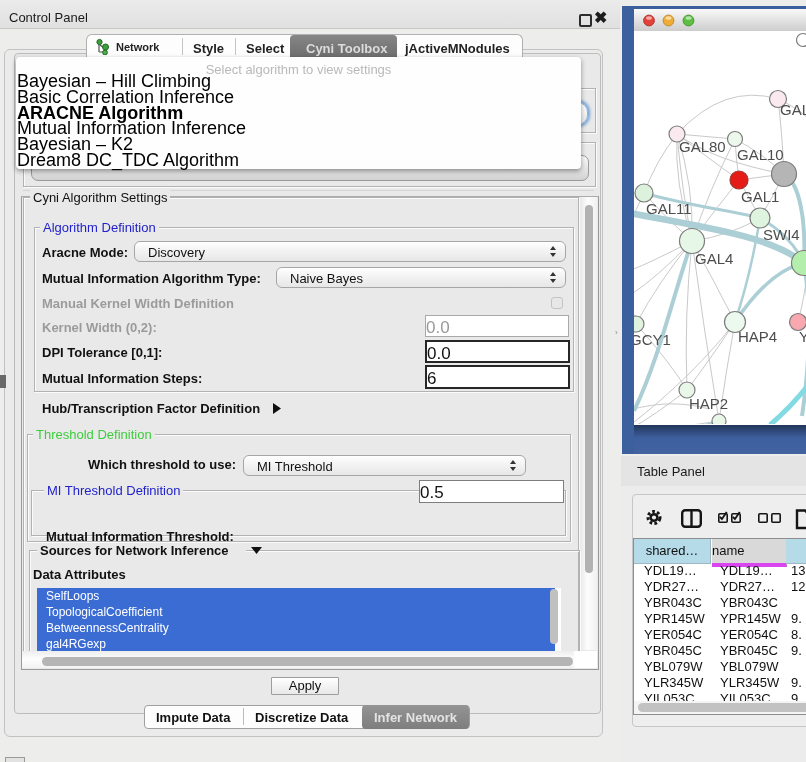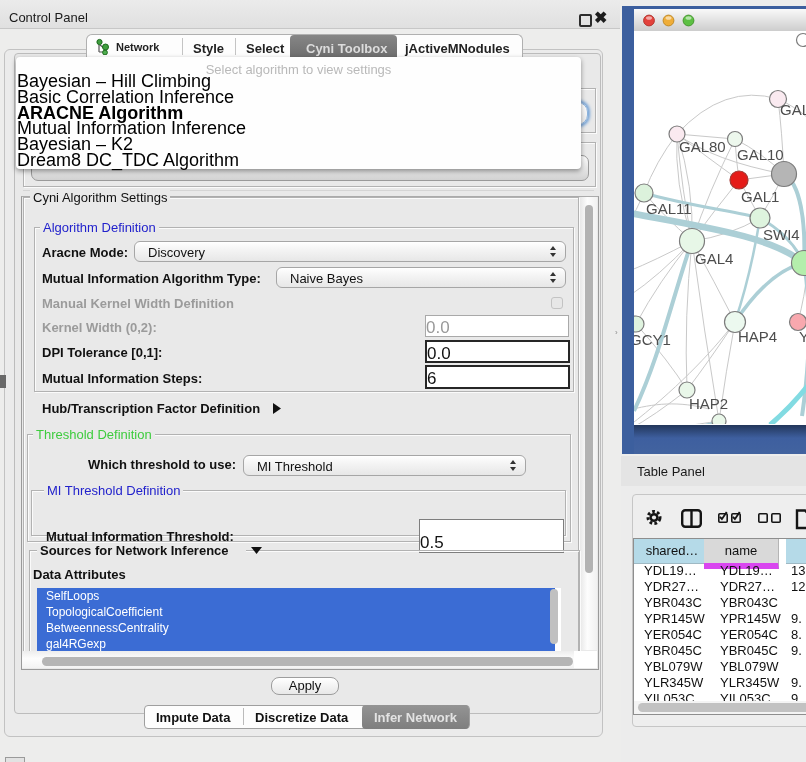--- a/index.html
+++ b/index.html
@@ -88,40 +88,40 @@
 </div>
 <div class="lbl b" style="left:88px;top:457px">Which threshold to use:</div>
 <div class="combo" style="left:243px;top:455px;width:281px;height:19px">
     <span style="position:absolute;left:13px;top:3px">MI Threshold</span>
     <span class="ar"></span>
   </div>
 <div class="abs etch" style="left:31px;top:490px;width:533px;height:44px">
   <div class="gtitle" style="left:12px;color:#2222cc">MI Threshold Definition</div>
 </div>
 <div class="lbl b" style="left:46px;top:529px">Mutual Information Threshold:</div>
-<div class="fld" style="left:419px;top:519px;width:139px;height:19px;border:1.5px solid #7e7e7e;padding:13px 4px 0 0">0.5</div>
+<div class="fld" style="left:419px;top:480px;width:139px;height:19px;border:1.5px solid #7e7e7e;padding:2px 4px 0 0">0.5</div>
 
 <div class="abs etch" style="left:29px;top:550px;width:549px;height:104px;border-bottom:none">
   <div class="gtitle b" style="left:7px;color:#111">Sources for Network Inference&nbsp;&nbsp;&nbsp;&nbsp;</div>
 </div>
 <svg class="abs" style="left:251px;top:546px" width="12" height="9">
     <path d="M0 1 L11 1 L5.5 8 Z" fill="#111"></path>
   </svg>
 <div class="lbl b" style="left:33px;top:567px">Data Attributes</div>
 <div class="abs" style="left:37px;top:588px;width:524px;height:67px;background:#fff"></div>
 <div class="abs" style="left:37px;top:588px;width:509px;height:67px;background:#3b6cd4;color:#fff;font-size:12px;line-height:16px;padding-left:9px;overflow:hidden">SelfLoops<br>TopologicalCoefficient<br>BetweennessCentrality<br>gal4RGexp</div>
 <div class="abs" style="left:550px;top:589px;width:8px;height:55px;background:#c0c0c0;border-radius:4px"></div>
 
 <div class="abs" style="left:581px;top:197px;width:16px;height:453px;background:linear-gradient(90deg,#eaeaea,#fdfdfd 40%,#f1f1f1)"></div>
 <div class="abs" style="left:585px;top:205px;width:8px;height:368px;background:#b2b2b2;border-radius:4px"></div>
 <div class="abs" style="left:22px;top:651px;width:575px;height:17px;background:linear-gradient(#ededed,#fdfdfd 45%,#f3f3f3)"></div>
 <div class="abs" style="left:574px;top:651px;width:23px;height:17px;background:#fff"></div>
 <div class="abs" style="left:42px;top:657px;width:531px;height:9px;background:#b5b5b5;border-radius:4.5px"></div>
 
-<div class="abs" style="left:271px;top:677px;width:66px;height:16px;background:linear-gradient(#ffffff,#e8e8e8);border:1px solid #9d9d9d;border-radius:8px;text-align:center;line-height:16px;font-size:13px;color:#111">Apply</div>
+<div class="abs" style="left:271px;top:677px;width:66px;height:16px;background:linear-gradient(#ffffff,#e8e8e8);border:1px solid #9d9d9d;border-radius:1px;text-align:center;line-height:16px;font-size:13px;color:#111">Apply</div>
 
 <div class="abs" style="left:144px;top:705px;width:324px;height:22px;background:#fdfdfd;border:1px solid #9f9f9f;border-radius:4px"></div>
 <div class="abs" style="left:362px;top:705px;width:107px;height:24px;background:linear-gradient(#949494,#7e7e7e);border-radius:4px"></div>
 <div class="abs b" style="left:156px;top:710px;font-size:13px">Impute Data</div>
 <div class="abs" style="left:243px;top:708px;width:1px;height:17px;background:#bbb"></div>
 <div class="abs b" style="left:255px;top:710px;font-size:13px">Discretize Data</div>
 <div class="abs b" style="left:374px;top:710px;font-size:13px;color:#e3e3e3">Infer Network</div>
 
 <div class="abs" style="left:16px;top:57px;width:565px;height:112px;background:#fefefe;border-radius:4px;box-shadow:0 2px 5px rgba(0,0,0,.4)"></div>
 <div class="abs" style="left:16px;top:62px;width:565px;text-align:center;color:#b9b9b9;font-size:13px">Select algorithm to view settings</div>
@@ -256,20 +256,20 @@
     <path d="M74.2 8.5 L77 11.6 L82.5 3.6 L80.9 2.6 L76.9 8.4 L75.5 7.2 Z"></path>
     <path d="M87.2 8.5 L90 11.6 L95.5 3.6 L93.9 2.6 L89.9 8.4 L88.5 7.2 Z"></path>
   </g>
   <g fill="none" stroke="#151515" stroke-width="2.4">
     <path d="M152 1.5 L160 1.5 L165 6.5 L165 19 L152 19 Z"></path>
   </g>
 </svg>
 
 <div class="abs" style="left:633px;top:538px;width:173px;height:175px;background:#fff;border-left:1px solid #8e8e8e;border-top:1px solid #8e8e8e;border-bottom:1px solid #8e8e8e;overflow:hidden">
   <div style="position:absolute;left:0;top:0;width:76px;height:24px;background:#b5dae8;border-right:1px solid #9fb9c4;border-bottom:1px solid #9fb9c4;text-align:center;line-height:24px">shared…</div>
-  <div style="position:absolute;left:70px;top:0;width:74px;height:24px;background:#d9d9d9;border-right:1px solid #b5b5b5;border-bottom:6px solid #d946ef;text-align:center;line-height:24px">name</div>
+  <div style="position:absolute;left:78px;top:0;width:74px;height:24px;background:#d9d9d9;border-right:1px solid #b5b5b5;border-bottom:4px solid #d946ef;text-align:left;line-height:24px">name</div>
   <div style="position:absolute;left:152px;top:0;width:21px;height:24px;background:#b5dae8;border-bottom:1px solid #9fb9c4"></div>
   <div style="position:absolute;left:10px;top:24px;line-height:16px">YDL19…<br>YDR27…<br>YBR043C<br>YPR145W<br>YER054C<br>YBR045C<br>YBL079W<br>YLR345W<br>YIL053C</div>
   <div style="position:absolute;left:86px;top:24px;line-height:16px">YDL19…<br>YDR27…<br>YBR043C<br>YPR145W<br>YER054C<br>YBR045C<br>YBL079W<br>YLR345W<br>YIL053C</div>
   <div style="position:absolute;left:157px;top:24px;line-height:16px">13<br>12<br>&nbsp;<br>9.<br>8.<br>9.<br>&nbsp;<br>9.<br>9.</div>
   <div style="position:absolute;left:0;top:162px;width:173px;height:13px;background:#f4f4f4"></div>
   <div style="position:absolute;left:4px;top:164px;width:200px;height:9px;background:#c2c2c2;border-radius:4.5px"></div>
 </div>
 
 </body></html>

